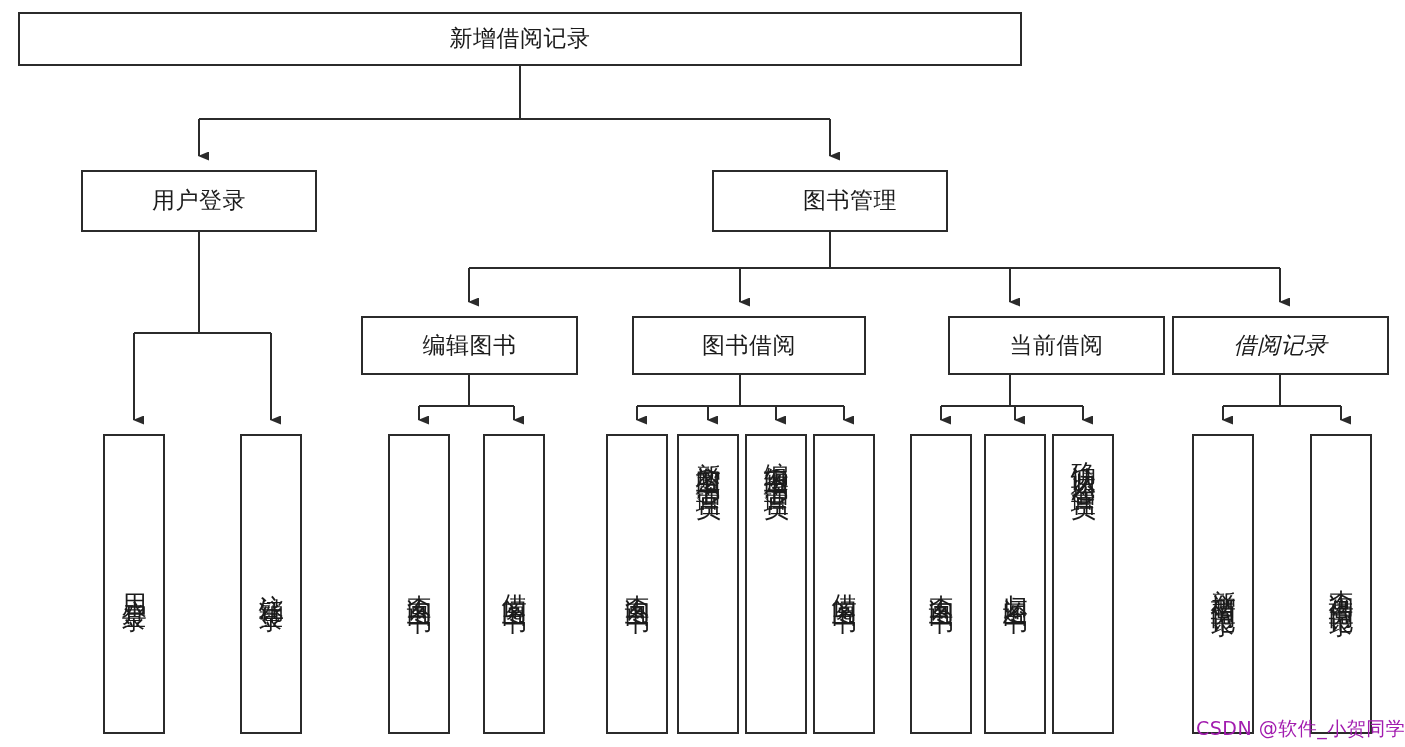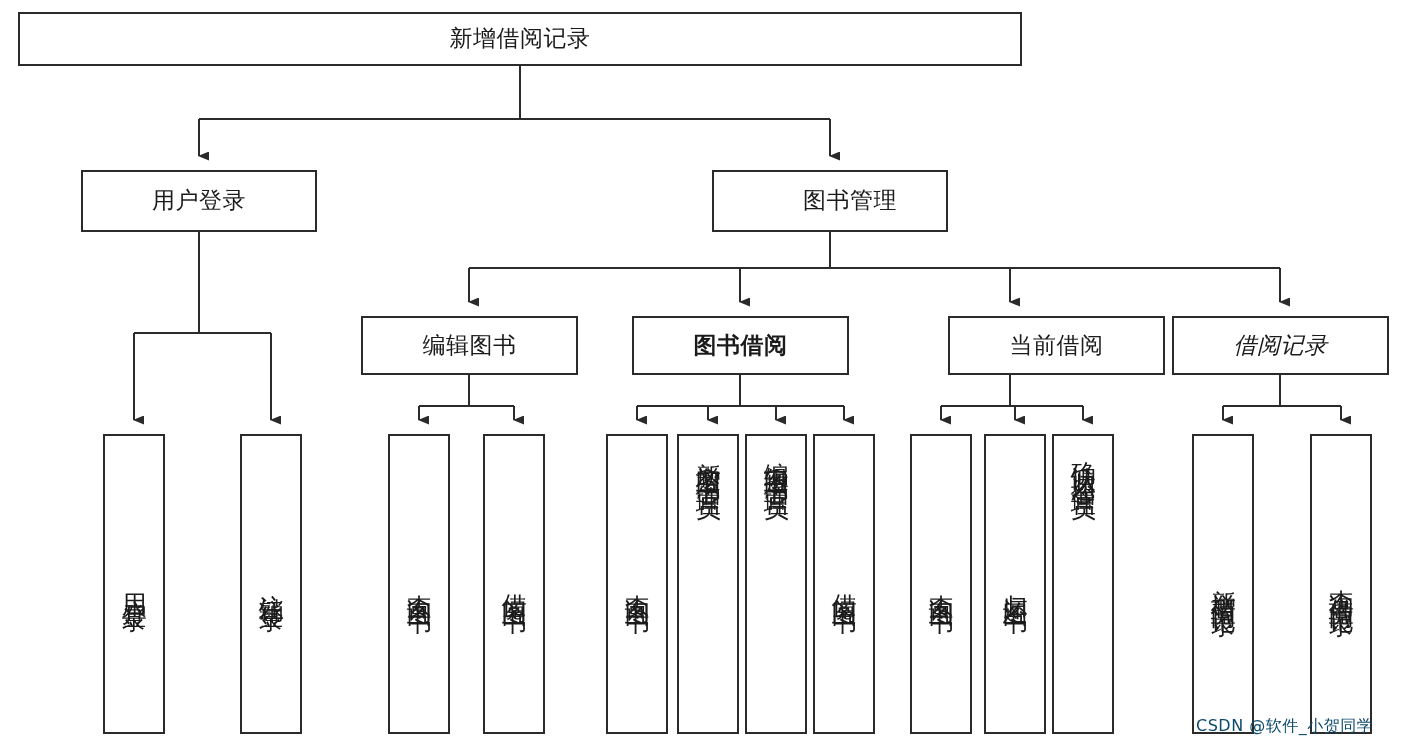--- a/index.html
+++ b/index.html
@@ -59,22 +59,22 @@
   }
   .vert.tall-text {
     align-items: flex-start;
   }
   .vert.center-text {
     align-items: center;
     padding-top: 0;
   }
   .watermark {
     position: absolute;
-    color: #0c4a6e;
-    font-size: 16px;
+    color: #a21caf;
+    font-size: 19px;
     letter-spacing: 0.5px;
     white-space: nowrap;
     pointer-events: none;
   }
 </style>
 </head>
 <body>
 
 <div id="diagram-root">
 
@@ -136,21 +136,21 @@
   <div class="node-box horiz" style="left:81px; top:170px; width:236px; height:62px;">
     <span class="node-label">用户登录</span>
   </div>
   <div class="node-box horiz" style="left:712px; top:170px; width:236px; height:62px;padding-left:40px;">
     <span class="node-label">图书管理</span>
   </div>
 
   <div class="node-box horiz" style="left:361px; top:316px; width:217px; height:59px;">
     <span class="node-label">编辑图书</span>
   </div>
-  <div class="node-box horiz" style="left:632px; top:316px; width:217px; height:59px;font-weight:bold;">
+  <div class="node-box horiz" style="left:632px; top:316px; width:234px; height:59px;">
     <span class="node-label">图书借阅</span>
   </div>
   <div class="node-box horiz" style="left:948px; top:316px; width:217px; height:59px;">
     <span class="node-label">当前借阅</span>
   </div>
   <div class="node-box horiz" style="left:1172px; top:316px; width:217px; height:59px;font-style:italic;">
     <span class="node-label">借阅记录</span>
   </div>
 
   <div class="node-box vert center-text" style="left:103px; top:434px; width:62px; height:300px;">

